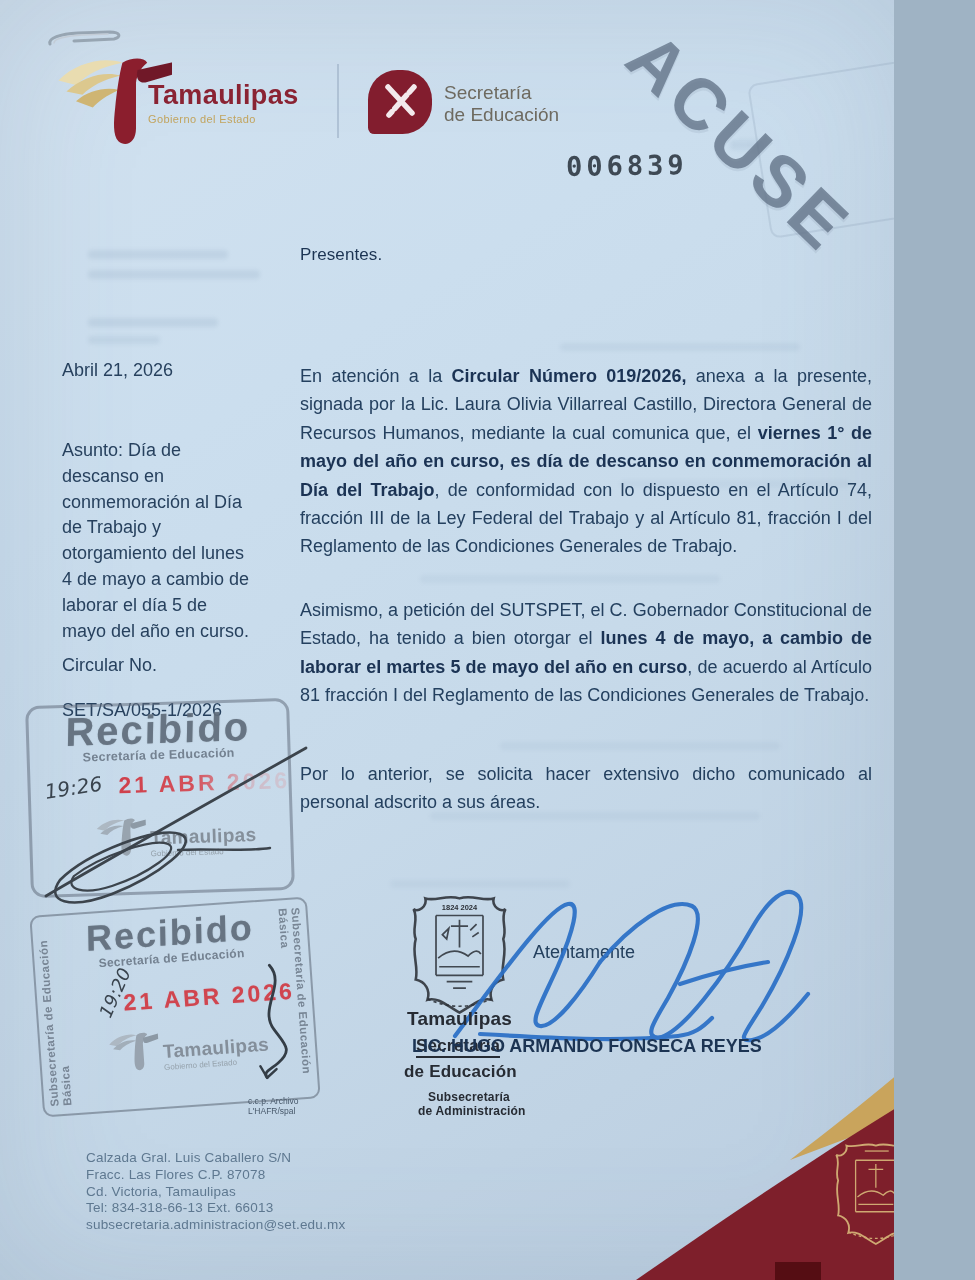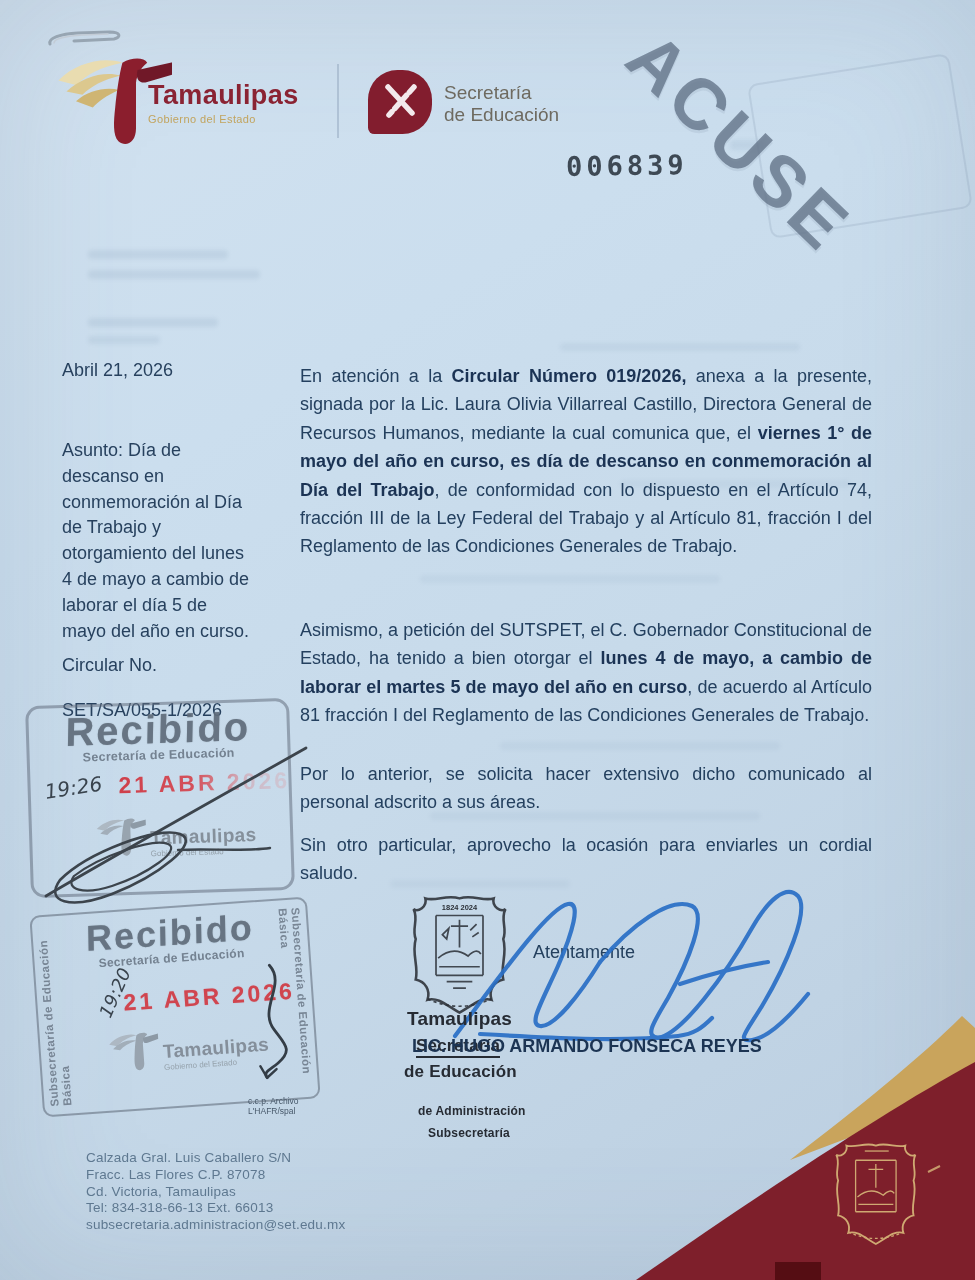--- a/index.html
+++ b/index.html
@@ -1,17 +1,17 @@
 <!DOCTYPE html>
 <html><head>
 <meta charset="utf-8">
 <style>
   html,body{margin:0;padding:0;background:#9fb3c4;}
   .page{
-    position:relative;width:975px;height:1280px;overflow:hidden;
+    position:relative;width:894px;height:1280px;overflow:hidden;
     font-family:"Liberation Sans",sans-serif;
     background:linear-gradient(148deg,#d2e2f0 0%,#cbdeee 30%,#c7daea 55%,#c0d3e4 80%,#bacde0 100%);
     box-shadow:inset 0 0 140px rgba(80,100,125,.16);
   }
   .abs{position:absolute;}
   
   .tam-name{font-size:27px;font-weight:bold;color:#8a2333;letter-spacing:.4px;}
   .tam-sub{font-size:11px;color:#c2a45e;letter-spacing:.4px;margin-top:2px;}
   .hdr-divider{width:2px;height:74px;background:rgba(140,160,185,.45);}
   .se-icon{width:64px;height:64px;background:#821d2e;border-radius:46% 46% 46% 10%;}
@@ -109,38 +109,38 @@
   <div class="abs" style="left:444px;top:82px;">
     <div class="se-name">Secretaría</div>
     <div class="se-name">de Educación</div>
   </div>
 
   <div class="abs acuse" style="left:668px;top:16px;">ACUSE</div>
 
   <div class="abs folio" style="left:566px;top:150px;">006839</div>
 
   <div class="abs recipient" style="left:300px;top:238px;">
+    <div class="salutation">Presentes.</div>
   </div>
 
   <div class="abs side-date" style="left:62px;top:360px;">Abril 21, 2026</div>
   <div class="abs side-subject" style="left:62px;top:438px;width:240px;">Asunto: Día de
 descanso en
 conmemoración al Día
 de Trabajo y
 otorgamiento del lunes
 4 de mayo a cambio de
 laborar el día 5 de
 mayo del año en curso.</div>
   <div class="abs side-circ" style="left:62px;top:652px;">Circular No.</div>
   <div class="abs side-circ" style="left:62px;top:697px;">SET/SA/055-1/2026</div>
 
   <div class="abs para" style="left:300px;top:362px;"><span>En atención a la </span><span class="seg-b">Circular Número 019/2026,</span><span> anexa a la presente, signada por la Lic. Laura Olivia Villarreal Castillo, Directora General de Recursos Humanos, mediante la cual comunica que, el </span><span class="seg-b">viernes 1° de mayo del año en curso, es día de descanso en conmemoración al Día del Trabajo</span><span>, de conformidad con lo dispuesto en el Artículo 74, fracción III de la Ley Federal del Trabajo y al Artículo 81, fracción I del Reglamento de las Condiciones Generales de Trabajo.</span></div>
-  <div class="abs para" style="left:300px;top:616px;"><span>Asimismo, a petición del SUTSPET, el C. Gobernador Constitucional de Estado, ha tenido a bien otorgar el </span><span class="seg-b">lunes 4 de mayo, a cambio de laborar el martes 5 de mayo del año en curso</span><span>, de acuerdo al Artículo 81 fracción I del Reglamento de las Condiciones Generales de Trabajo.</span></div>
+  <div class="abs para" style="left:300px;top:596px;"><span>Asimismo, a petición del SUTSPET, el C. Gobernador Constitucional de Estado, ha tenido a bien otorgar el </span><span class="seg-b">lunes 4 de mayo, a cambio de laborar el martes 5 de mayo del año en curso</span><span>, de acuerdo al Artículo 81 fracción I del Reglamento de las Condiciones Generales de Trabajo.</span></div>
   <div class="abs para" style="left:300px;top:760px;"><span>Por lo anterior, se solicita hacer extensivo dicho comunicado al personal adscrito a sus áreas.</span></div>
-  <div class="abs para" style="left:300px;top:831px;"><span>Sin otro particular, aprovecho la ocasión para enviarles un cordial saludo.</span></div>
 
   <div class="abs stamp-box1 stamp" style="left:28px;top:702px;">
     <div class="stamp-title" style="font-size:40px;text-align:center;margin-top:2px;">Recibido</div>
     <div class="stamp-sub" style="font-size:12.5px;text-align:center;margin-top:-4px;">Secretaría de Educación</div>
     <div class="abs hand" style="left:14px;top:68px;font-size:20px;transform:rotate(-7deg);">19:26</div>
     <div class="abs red-date red-fade" style="left:88px;top:66px;">21 ABR 2026</div>
     <svg class="abs" style="left:62px;top:108px;opacity:.8;" width="52" height="45" viewBox="0 0 150 125">
       <path d="M8 38 C30 16 64 8 88 16 C62 21 42 31 31 44 Z" fill="#a8b1ba"></path>
       <path d="M18 52 C38 33 66 26 86 32 C64 37 48 46 38 56 Z" fill="#9aa4ae"></path>
       <path d="M88 16 C100 9 115 9 119 16 C110 23 106 32 105 41 L105 98 C105 116 92 122 83 114 C76 107 77 90 79 72 C81 52 84 31 88 16 Z" fill="#8d97a1"></path>
@@ -206,21 +206,21 @@
       <path d="M50 168 C120 172 190 176 248 170 C264 168 272 162 282 152"></path>
       <path d="M170 96 C200 60 240 30 262 40 C278 48 258 96 238 132 C224 156 214 170 228 172"></path>
       <path d="M228 172 C252 168 296 108 322 62 C338 34 356 18 368 30 C380 44 356 100 332 140 C316 166 306 176 322 174 C338 172 360 150 378 128"></path>
       <path d="M250 118 C280 108 312 100 338 96"></path>
     </g>
   </svg>
 
   <div class="abs seal-txt" style="left:407px;top:1008px;font-size:19px;">Tamaulipas</div>
   <div class="abs seal-txt" style="left:416px;top:1036px;font-size:17px;border-bottom:2px solid #262b33;">Secretaría</div>
   <div class="abs seal-txt" style="left:404px;top:1062px;font-size:17px;">de Educación</div>
-  <div class="abs seal-txt" style="left:428px;top:1090px;font-size:12px;margin-top:36px;">Subsecretaría</div>
+  <div class="abs seal-txt" style="left:428px;top:1090px;font-size:12px;">Subsecretaría</div>
   <div class="abs seal-txt" style="left:406px;top:1104px;font-size:12px;margin-left:12px;">de Administración</div>
 
   <div class="abs sig-name" style="left:412px;top:1036px;">LIC. HUGO ARMANDO FONSECA REYES</div>
 
   <div class="abs ccp" style="left:248px;top:1096px;">
     <div>c.c.p. Archivo</div>
     <div>L'HAFR/spal</div>
   </div>
 
   <div class="abs footer" style="left:86px;top:1150px;">

